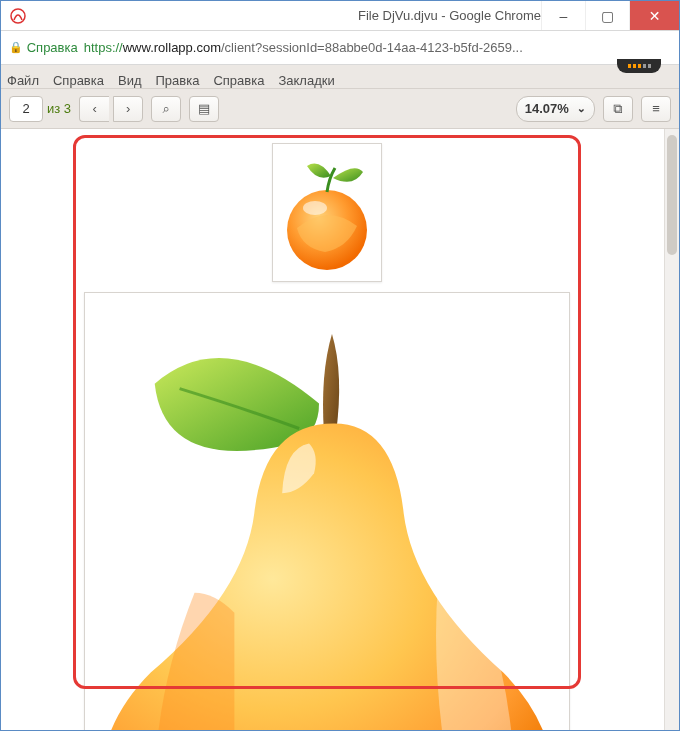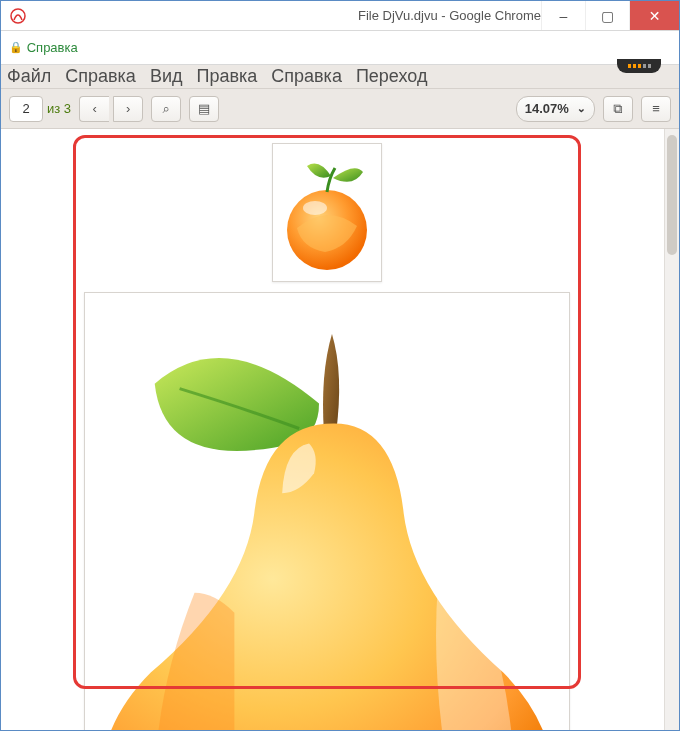--- a/index.html
+++ b/index.html
@@ -75,25 +75,25 @@
   .url-text .proto { color: #2e8b3d; }
   .url-text .host { color: #222; }
   
   .app {
     flex: 1;
     display: flex; flex-direction: column;
     background: #ece8e4;
   }
   .menubar {
     height: 24px;
-    display: flex; align-items: center;
+    display: flex; align-items: flex-end;
     padding: 0 6px;
     gap: 14px;
     color: #4d4d4d;
-    font-size: 18px;
+    font-size: 13px;
     border-bottom: 1px solid #d6d1cc;
     position: relative;
   }
   .menubar .badge {
     position: absolute; right: 18px; top: -6px;
     width: 44px; height: 14px;
     background: #2c2c2c;
     border-radius: 0 0 9px 9px;
     display: flex; align-items: center; justify-content: center;
     gap: 2px;
@@ -211,31 +211,34 @@
       <div class="win-btn">▢</div>
       <div class="win-btn close">✕</div>
     </div>
   </div>
 
   <div class="addressbar">
     <span class="lock-badge">
       <span class="lock">🔒</span>
       <span>Справка</span>
     </span>
+    <span class="url-text">
+      <span class="proto">https://</span><span class="host">www.rollapp.com</span><span>/client?sessionId=88abbe0d-14aa-4123-b5fd-2659...</span>
+    </span>
   </div>
 
   <div class="app">
 
     <div class="menubar">
       <span>Файл</span>
       <span>Справка</span>
       <span>Вид</span>
       <span>Правка</span>
       <span>Справка</span>
-      <span>Переход</span>
+      <span>Закладки</span>
       <div class="badge">
         <span></span>
           <span></span>
           <span></span>
           <span class="off"></span>
           <span class="off"></span>
       </div>
     </div>
 
     <div class="toolbar">

